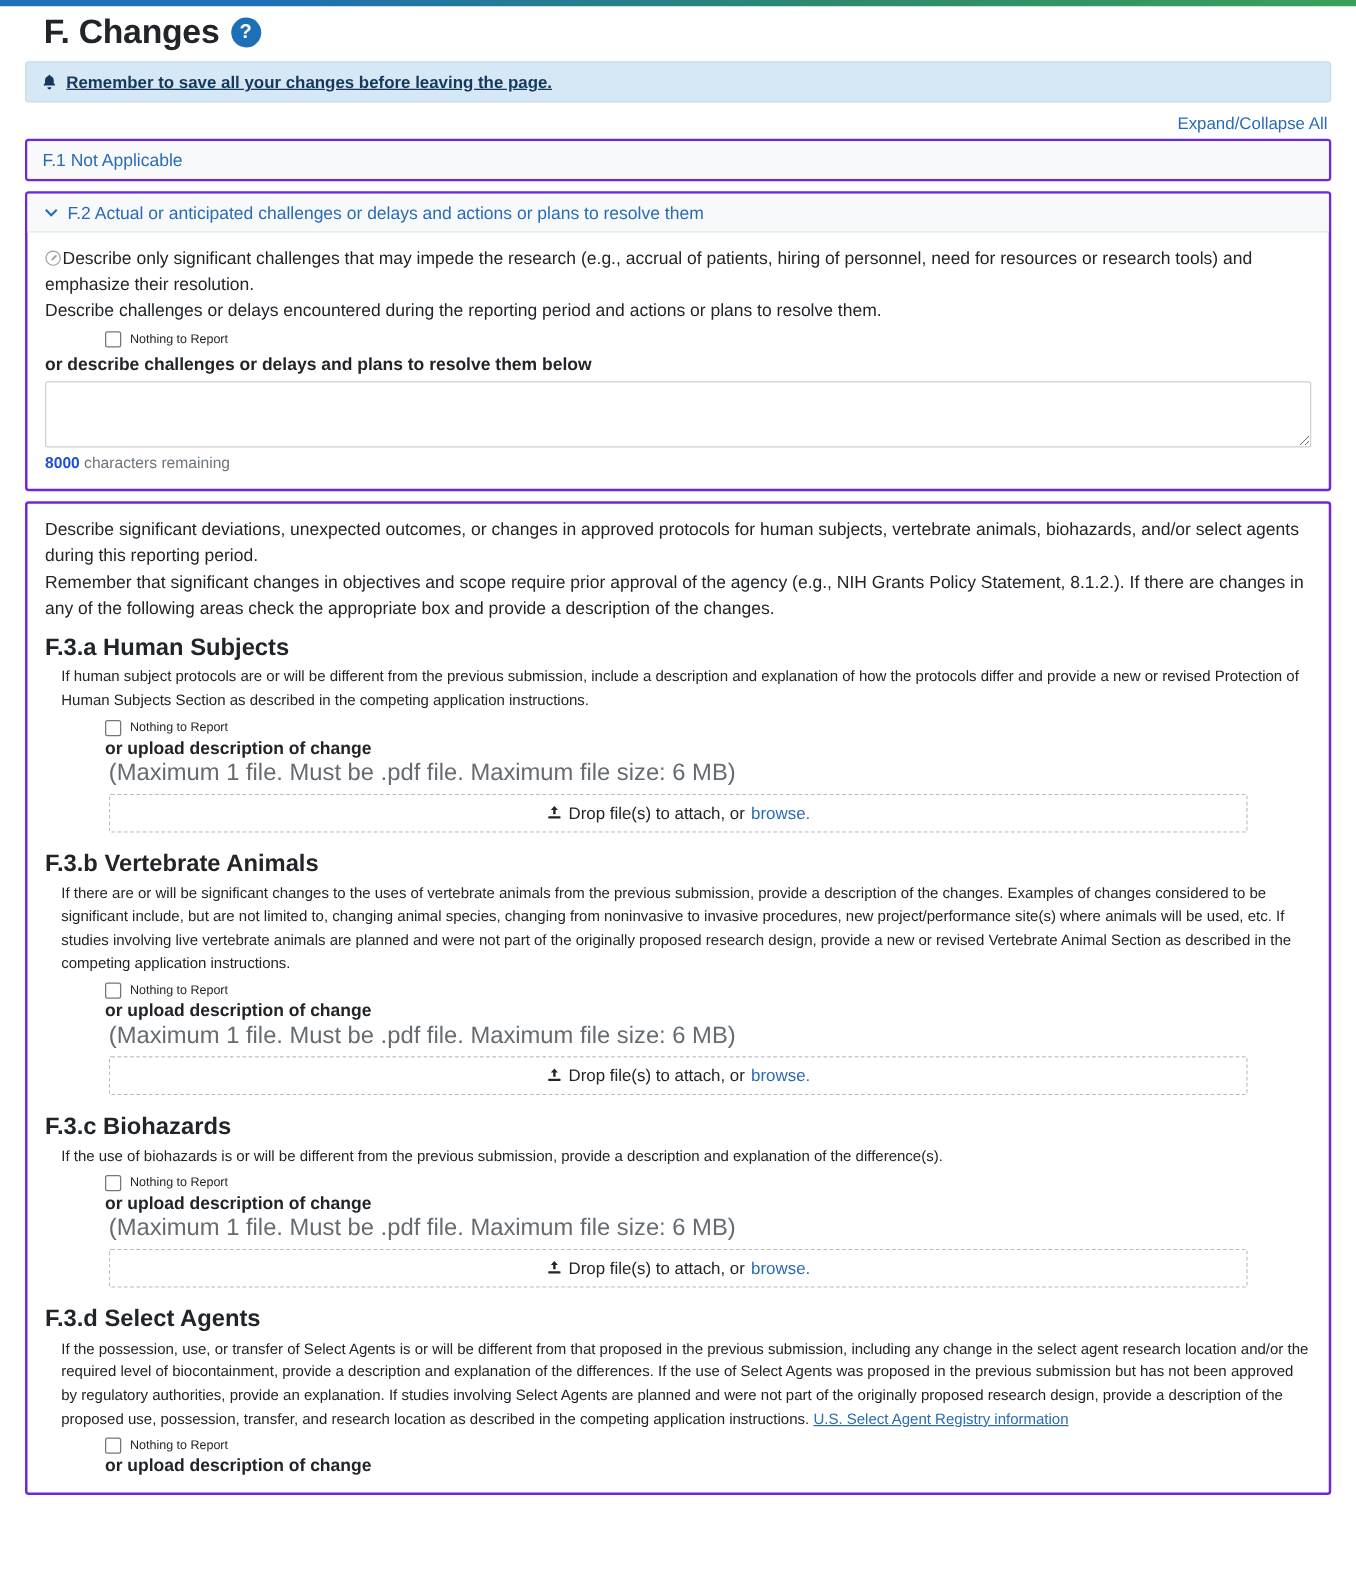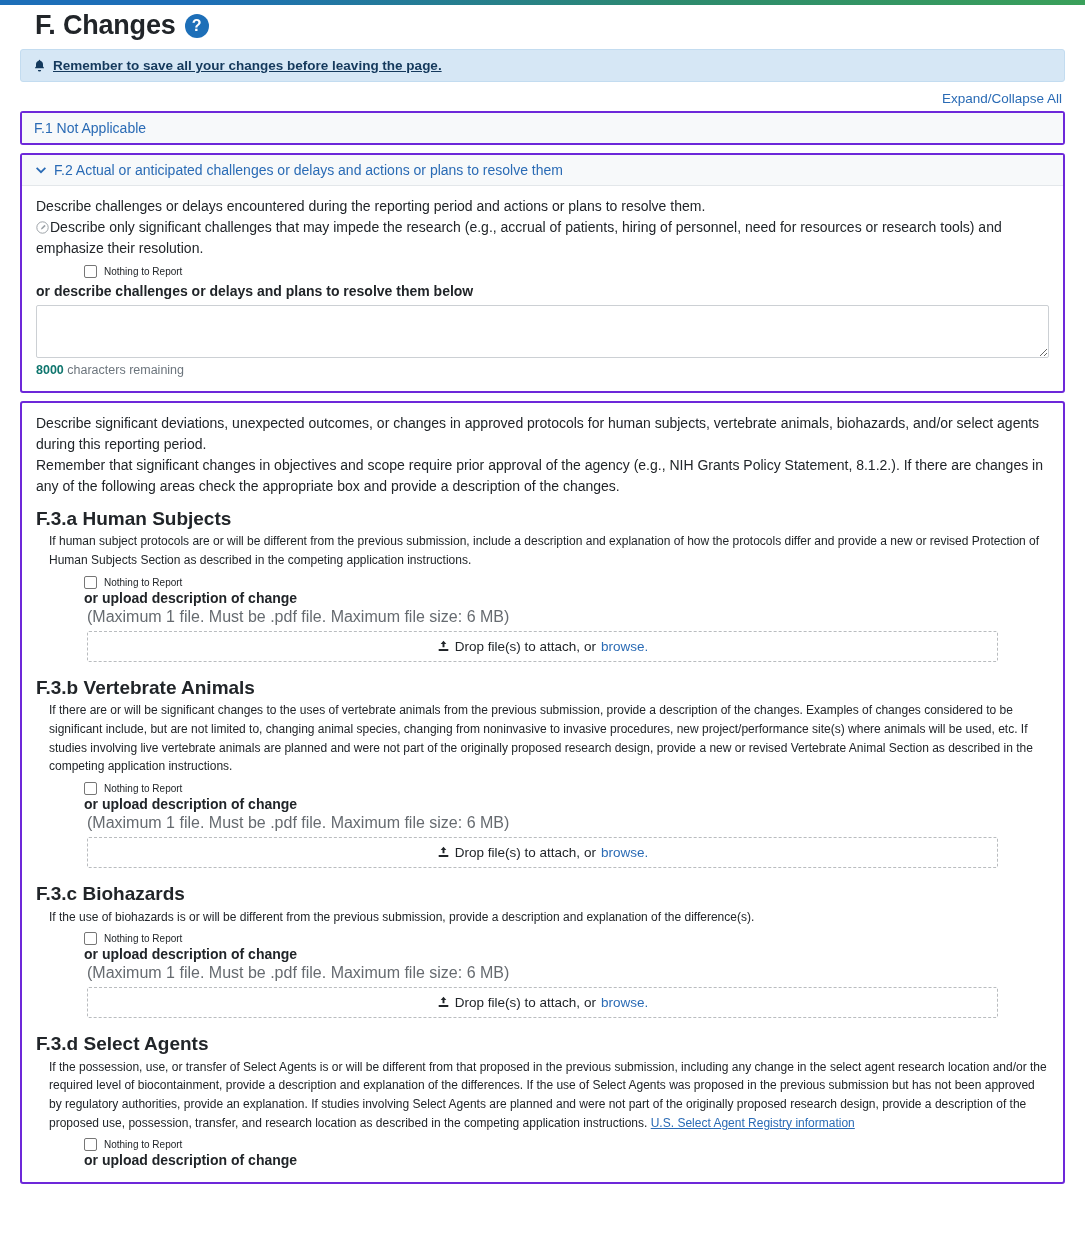--- a/index.html
+++ b/index.html
@@ -150,21 +150,21 @@
   .or-upload {
     margin-left: 48px;
     font-weight: 700;
     font-size: 14px;
     color: #212529;
     margin-top: 1px;
   }
   .file-hint {
     margin-left: 51px;
     color: #666b70;
-    font-size: 16px;
+    font-size: 19px;
     margin-top: 2px;
   }
   .dropzone {
     margin: 5px 51px 0 51px;
     border: 1px dashed #b9bcbf;
     border-radius: 2px;
     height: 31px;
     display: flex;
     align-items: center;
     justify-content: center;
@@ -186,21 +186,21 @@
     font-size: 14px;
     resize: vertical;
     outline: none;
     color: #212529;
   }
   .char-count {
     font-size: 12.5px;
     color: #6c757d;
     margin-top: 2px;
   }
-  .char-count b { color: #0f766e; font-weight: 700; }
+  .char-count b { color: #1d4ed8; font-weight: 700; }
   .or-desc-label {
     font-weight: 700;
     font-size: 14px;
     color: #212529;
     margin-top: 5px;
   }
   .inline-link {
     color: #2a6bb5;
     text-decoration: underline;
     cursor: pointer;
@@ -240,29 +240,29 @@
   <div class="card">
     <div class="card-header">
       <span class="chev">
         <svg width="14" height="14" viewBox="0 0 16 16" fill="none" stroke="#2a6bb5" stroke-width="2">
             <path d="M3 5.5 L8 10.5 L13 5.5"></path>
           </svg>
       </span>
       <span>F.2 Actual or anticipated challenges or delays and actions or plans to resolve them</span>
     </div>
     <div class="card-body">
-      <div class="para">Describe challenges or delays encountered during the reporting period and actions or plans to resolve them.</div>
       <div class="para with-icon">
         <span class="guidance-icon">
           <svg width="13" height="13" viewBox="0 0 16 16">
               <circle cx="8" cy="8" r="7" fill="none" stroke="#9aa0a6" stroke-width="1.2"></circle>
               <path d="M10.5 4.6 6.6 8.5l-.6 2 2-.6 3.9-3.9z" fill="#9aa0a6"></path>
             </svg>
         </span><span>Describe only significant challenges that may impede the research (e.g., accrual of patients, hiring of personnel, need for resources or research tools) and emphasize their resolution.</span>
       </div>
+      <div class="para">Describe challenges or delays encountered during the reporting period and actions or plans to resolve them.</div>
       <div class="check-row">
         <span class="cbox"></span>
         <span class="bold-label">Nothing to Report</span>
       </div>
       <div class="or-desc-label">or describe challenges or delays and plans to resolve them below</div>
       <div class="textarea-wrap">
         <textarea class="ta" placeholder="" style=""></textarea>
       </div>
       <div class="char-count">
         <b>8000</b>

